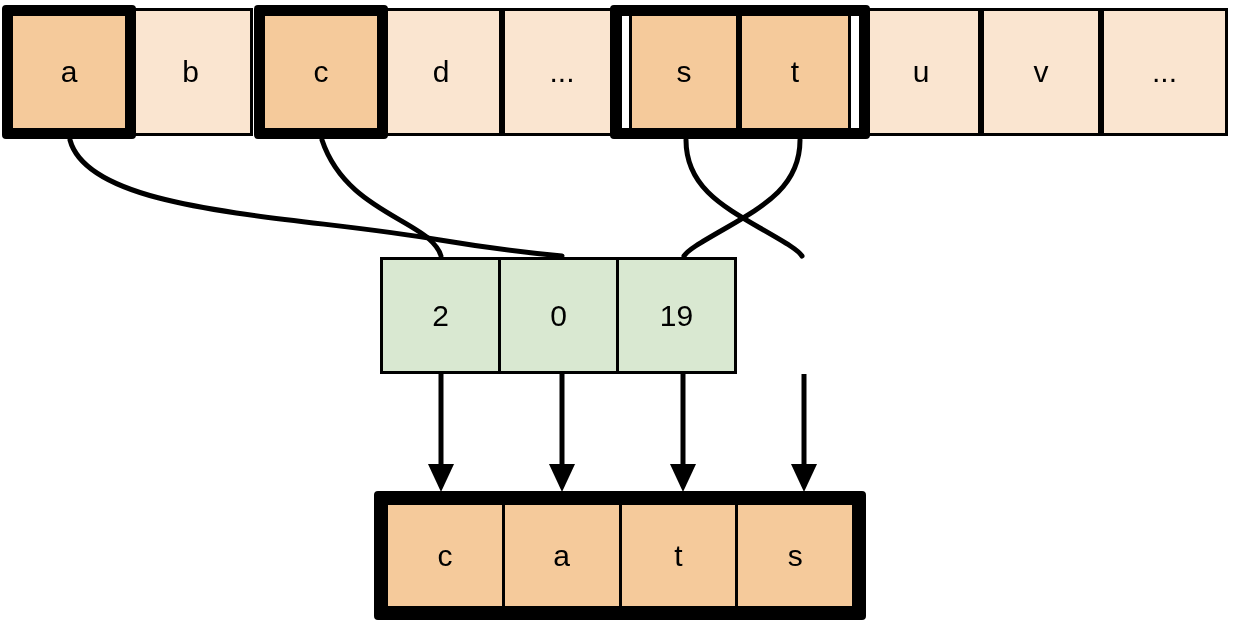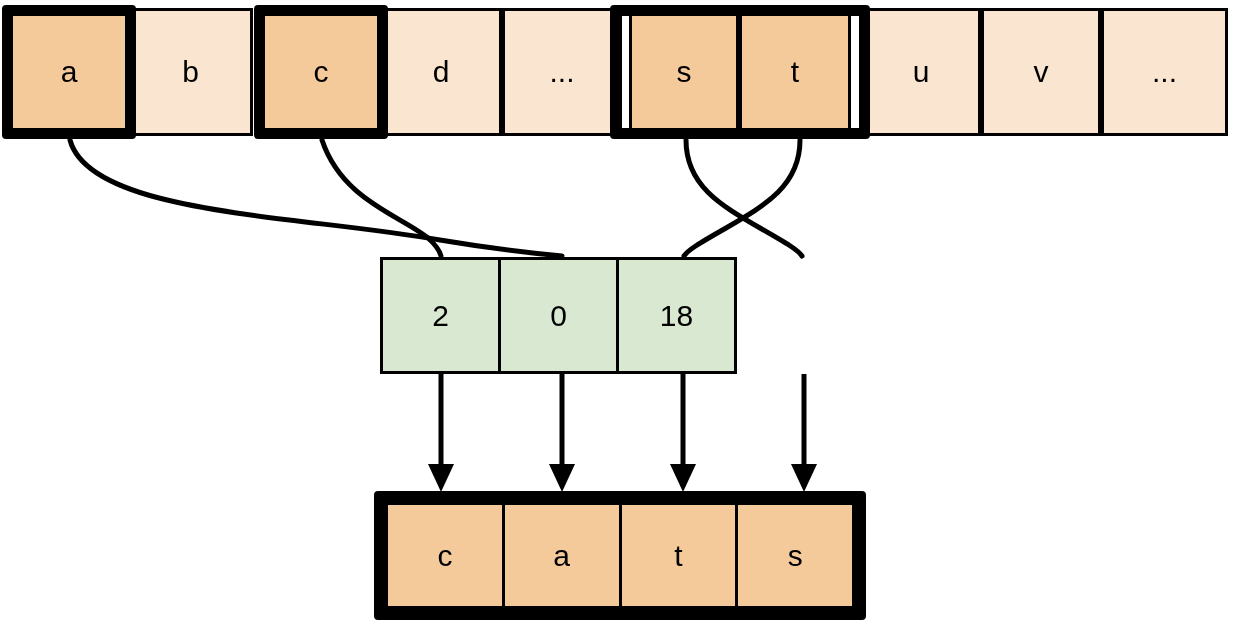--- a/index.html
+++ b/index.html
@@ -186,21 +186,21 @@
   </svg>
 
   <div class="idx-row" id="idx-row">
       <div class="icell">
         <span>2</span>
       </div>
       <div class="icell">
         <span>0</span>
       </div>
       <div class="icell">
-        <span>18</span>
+        <span>19</span>
       </div>
     </div>
 
   <div class="out-wrap">
     <div class="out-row" id="out-row">
         <div class="ocell">
           <span>c</span>
         </div>
         <div class="ocell">
           <span>a</span>

